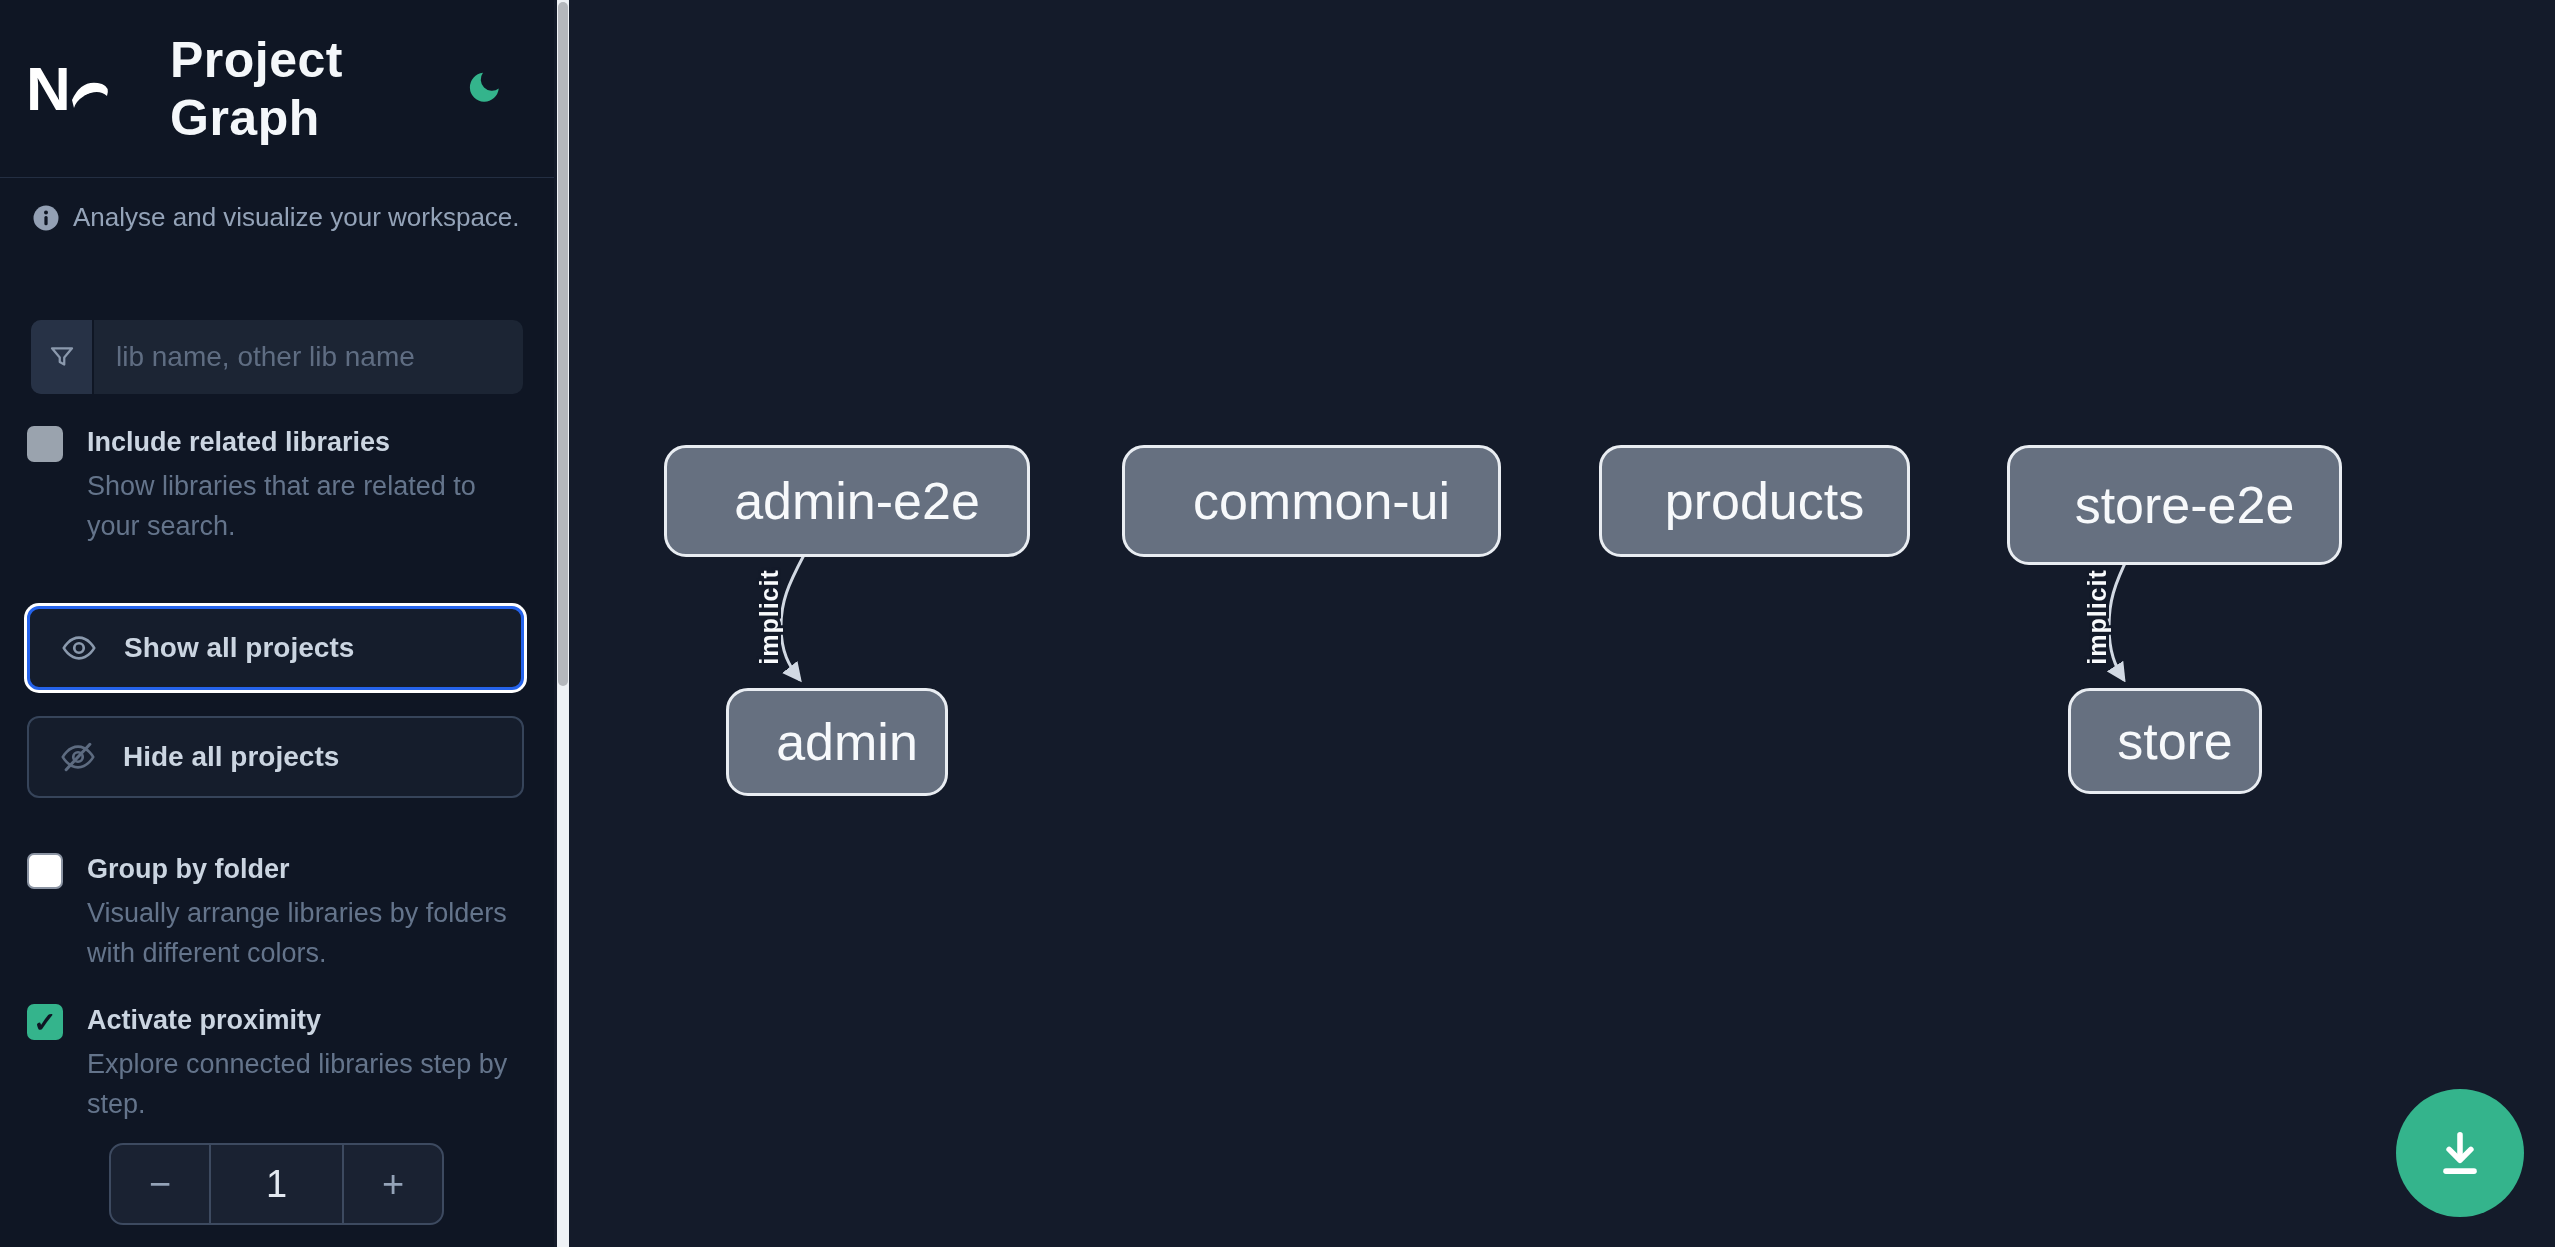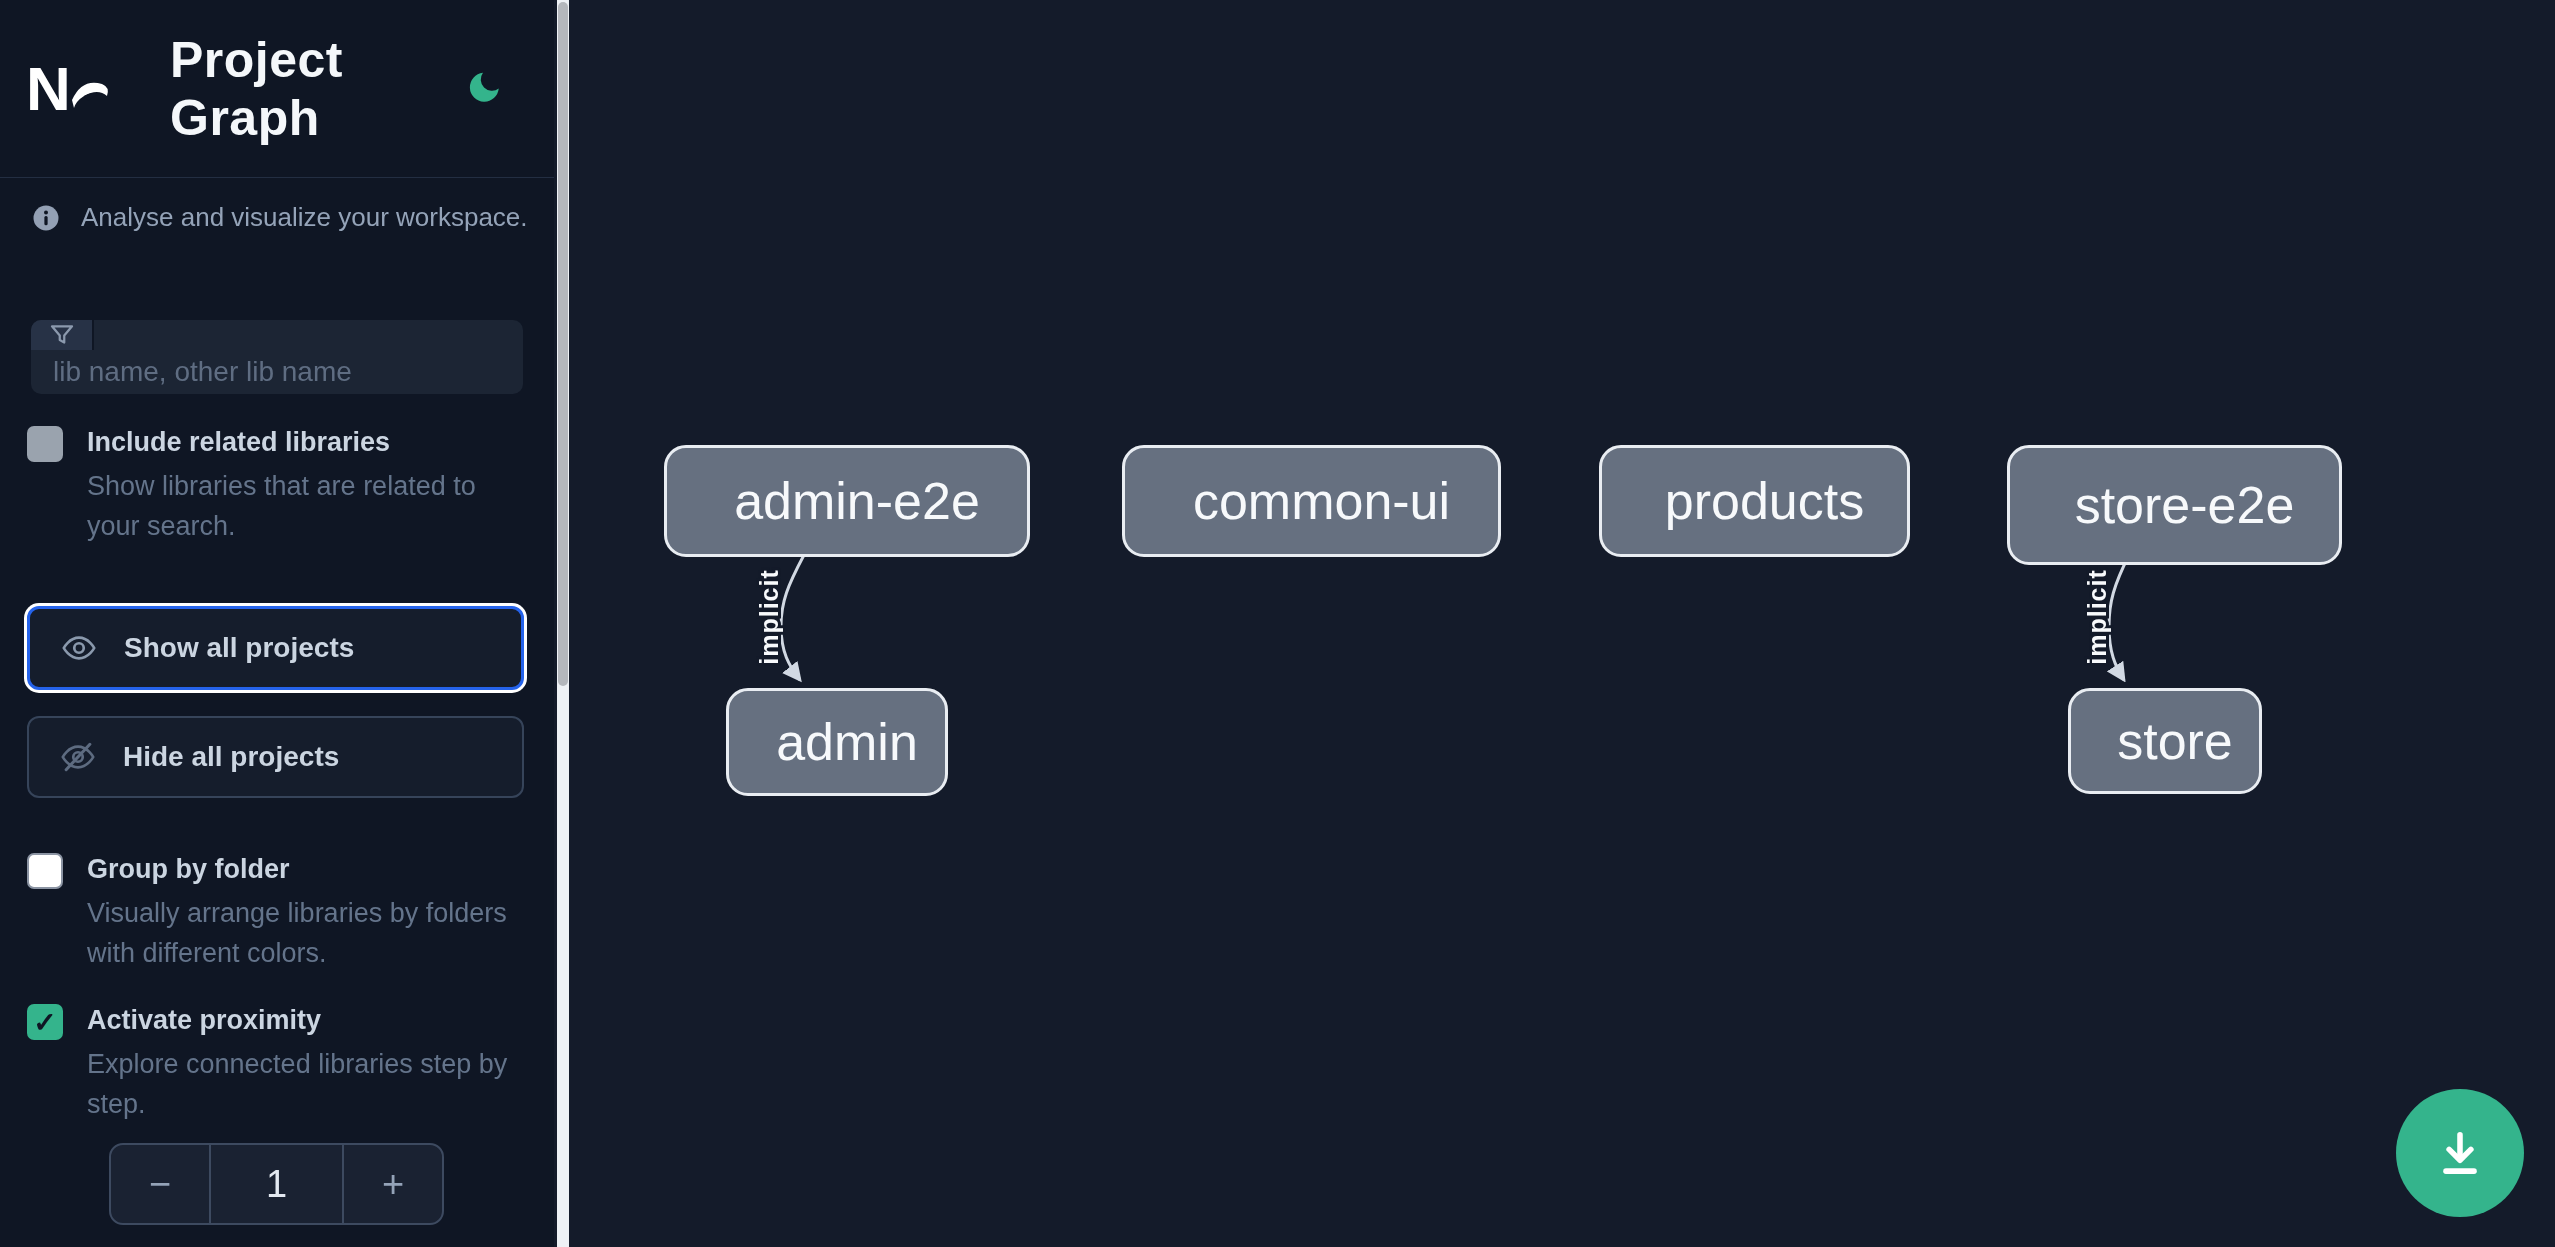--- a/index.html
+++ b/index.html
@@ -11,26 +11,26 @@
   .canvas{position:absolute;left:569px;top:0;right:0;bottom:0;background:#141b2a;}
 
   
   .sidebar{position:absolute;left:0;top:0;width:554px;height:1247px;background:#0f1624;}
   .sb-header{position:absolute;left:0;top:0;width:554px;height:178px;
              border-bottom:1px solid #232e42;display:flex;align-items:center;padding:0 50px 0 26px;}
   .logo{width:96px;height:62px;flex:0 0 auto;}
   .app-title{font-size:50px;font-weight:700;color:#f4f7fa;margin-left:48px;letter-spacing:.5px;}
   .theme-btn{margin-left:auto;width:44px;height:44px;background:none;border:none;cursor:pointer;padding:0;}
 
-  .tagline-row{position:absolute;left:31px;top:202px;display:flex;align-items:center;gap:20px;}
+  .tagline-row{position:absolute;left:31px;top:202px;display:flex;align-items:center;gap:12px;}
   .info-icon{width:30px;height:30px;flex:0 0 auto;}
   .tagline{font-size:26px;color:#94a3b8;}
 
   .search-box{position:absolute;left:31px;top:320px;width:492px;height:74px;
-              background:#1c2534;border-radius:10px;display:flex;align-items:stretch;overflow:hidden;flex-direction:column;}
+              background:#1c2534;border-radius:10px;display:flex;align-items:stretch;overflow:hidden;}
   .search-icon-seg{width:63px;background:#273246;display:flex;align-items:center;justify-content:center;
                    border-right:2px solid #0f1624;flex:0 0 auto;}
   .search-box input{flex:1;background:transparent;border:none;outline:none;color:#cbd5e1;
                     font-size:28px;font-family:"Liberation Sans",sans-serif;padding:0 22px;}
   .search-box input::placeholder{color:#5f6d82;}
 
   .check-row{position:absolute;left:27px;display:flex;align-items:flex-start;gap:24px;width:500px;}
   .checkbox{width:36px;height:36px;border-radius:7px;flex:0 0 auto;margin-top:2px;
             display:flex;align-items:center;justify-content:center;font-size:28px;font-weight:700;}
   .checkbox.gray{background:#9aa3ae;}

